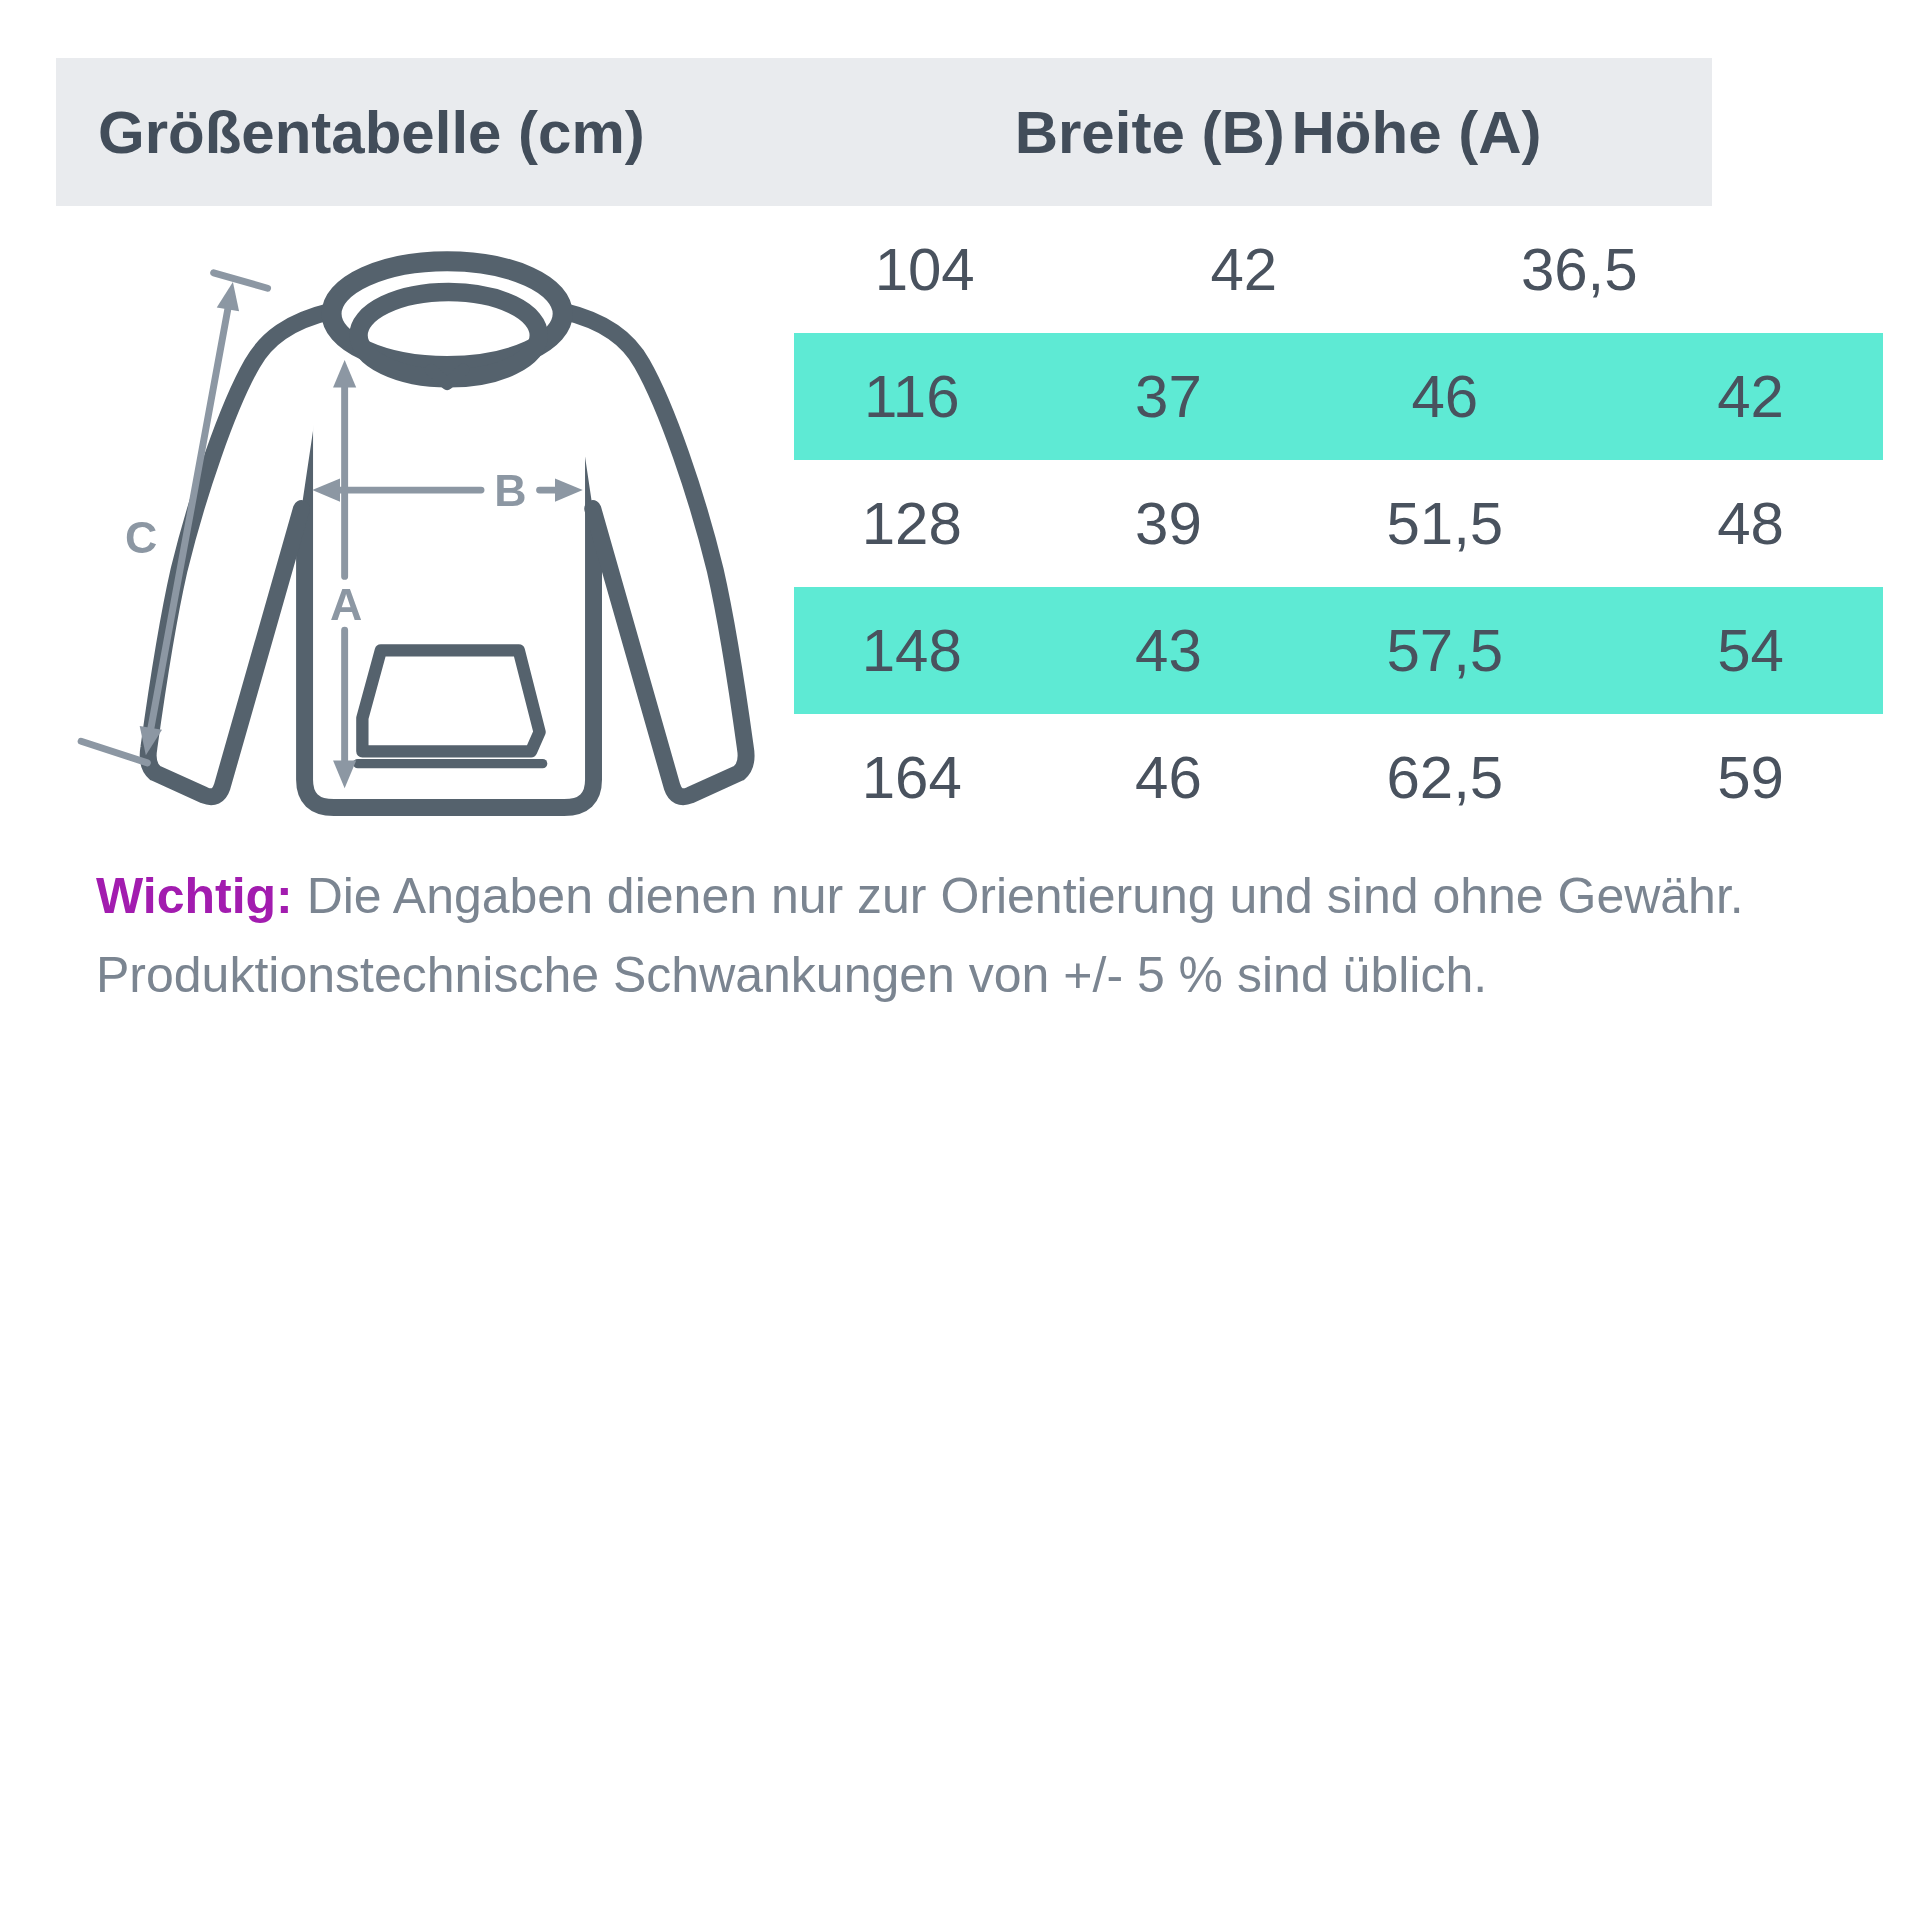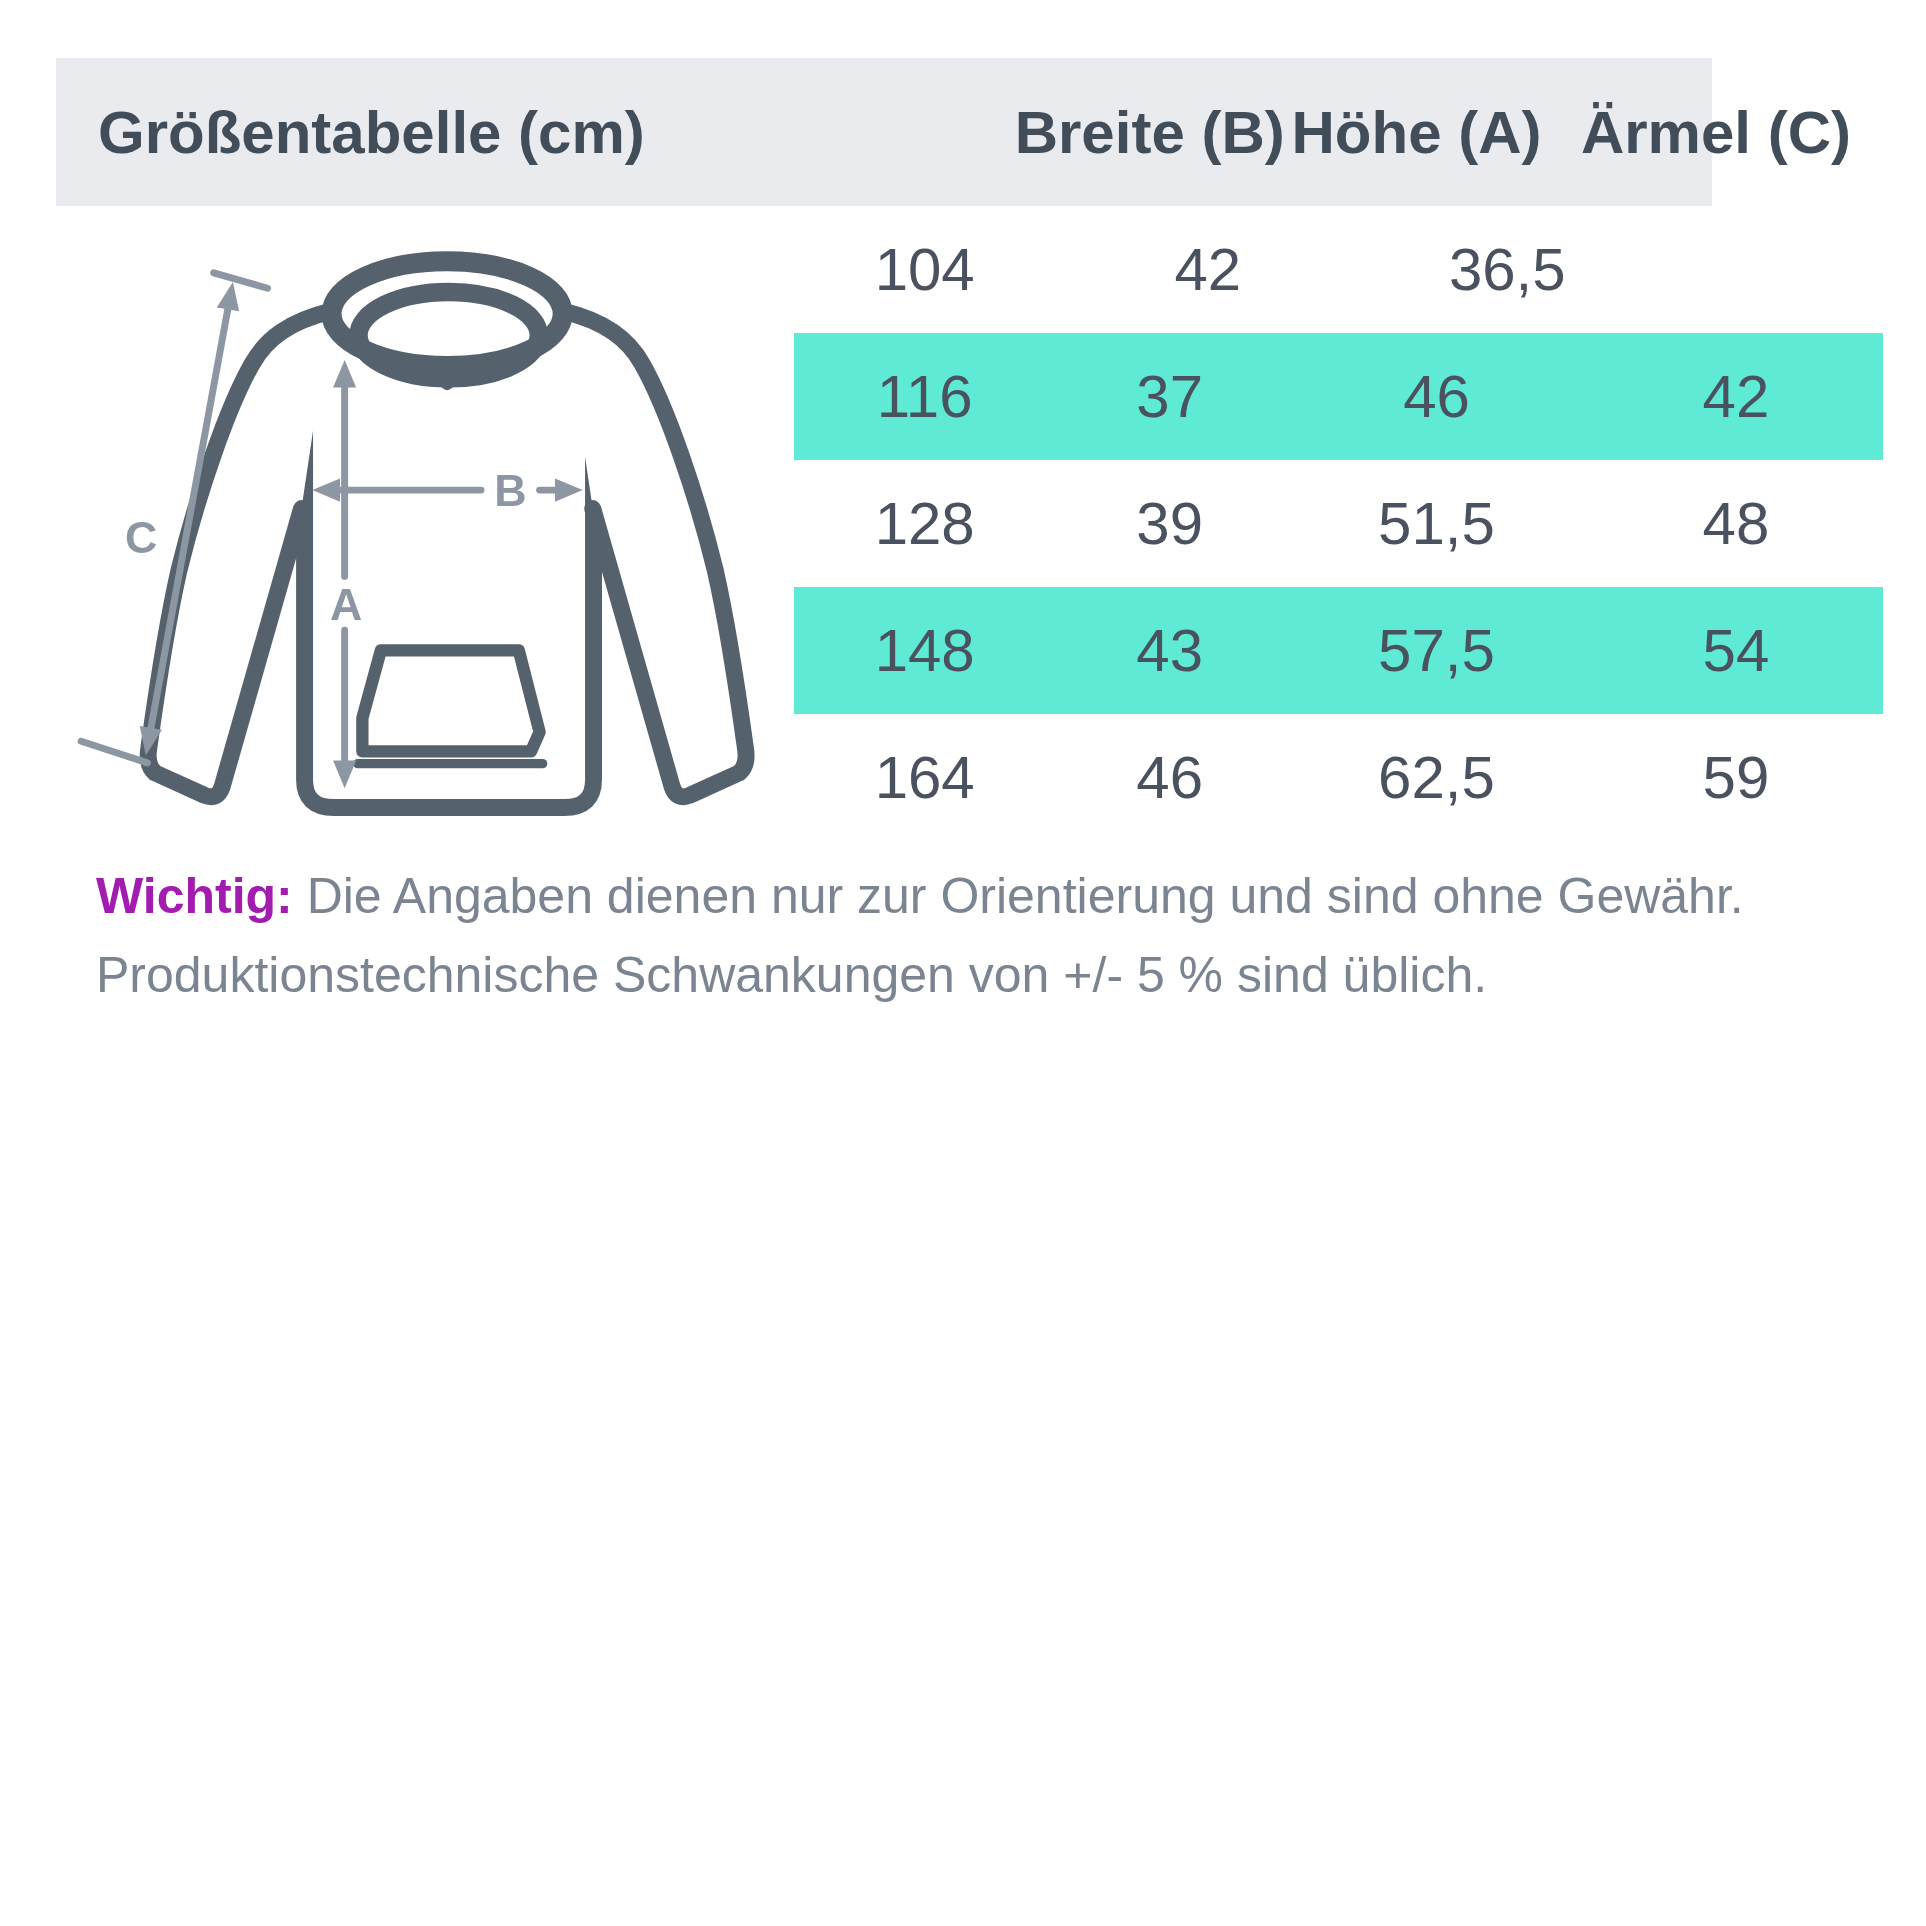--- a/index.html
+++ b/index.html
@@ -35,21 +35,21 @@
   }
 
   
   .w1{width:24%;} .w2{width:21%;} .w3{width:28%;} .w4{width:27%;}
 
   
   .rows{
     position:absolute;left:794px;top:206px;
     width:1089px;
   }
-  .trow{display:flex;height:127px;}
+  .trow{display:flex;height:127px;gap:36px;}
   .trow.alt{background:#5eead4;}
   .tcell{
     display:flex;align-items:center;justify-content:center;
     font-size:60px;color:#49525e;
     white-space:nowrap;
   }
 
   
   .diagram{position:absolute;left:58px;top:208px;width:732px;height:632px;}
   .diagram text{
@@ -68,21 +68,20 @@
 <body>
 
 <div class="canvas">
 
   <div class="header-band">
     <div class="chart-title">Größentabelle (cm)</div>
     <div class="head-cols">
       <div class="hcell w1"></div>
       <div class="hcell w2">Breite (B)</div>
       <div class="hcell w3">Höhe (A)</div>
-      <div class="hcell w4">Ärmel (C)</div>
     </div>
   </div>
 
   <div class="rows">
     <div class="trow">
       <div class="tcell w1">104</div>
       <div class="tcell w3">42</div>
       <div class="tcell w4">36,5</div>
     </div>
     <div class="trow alt">

